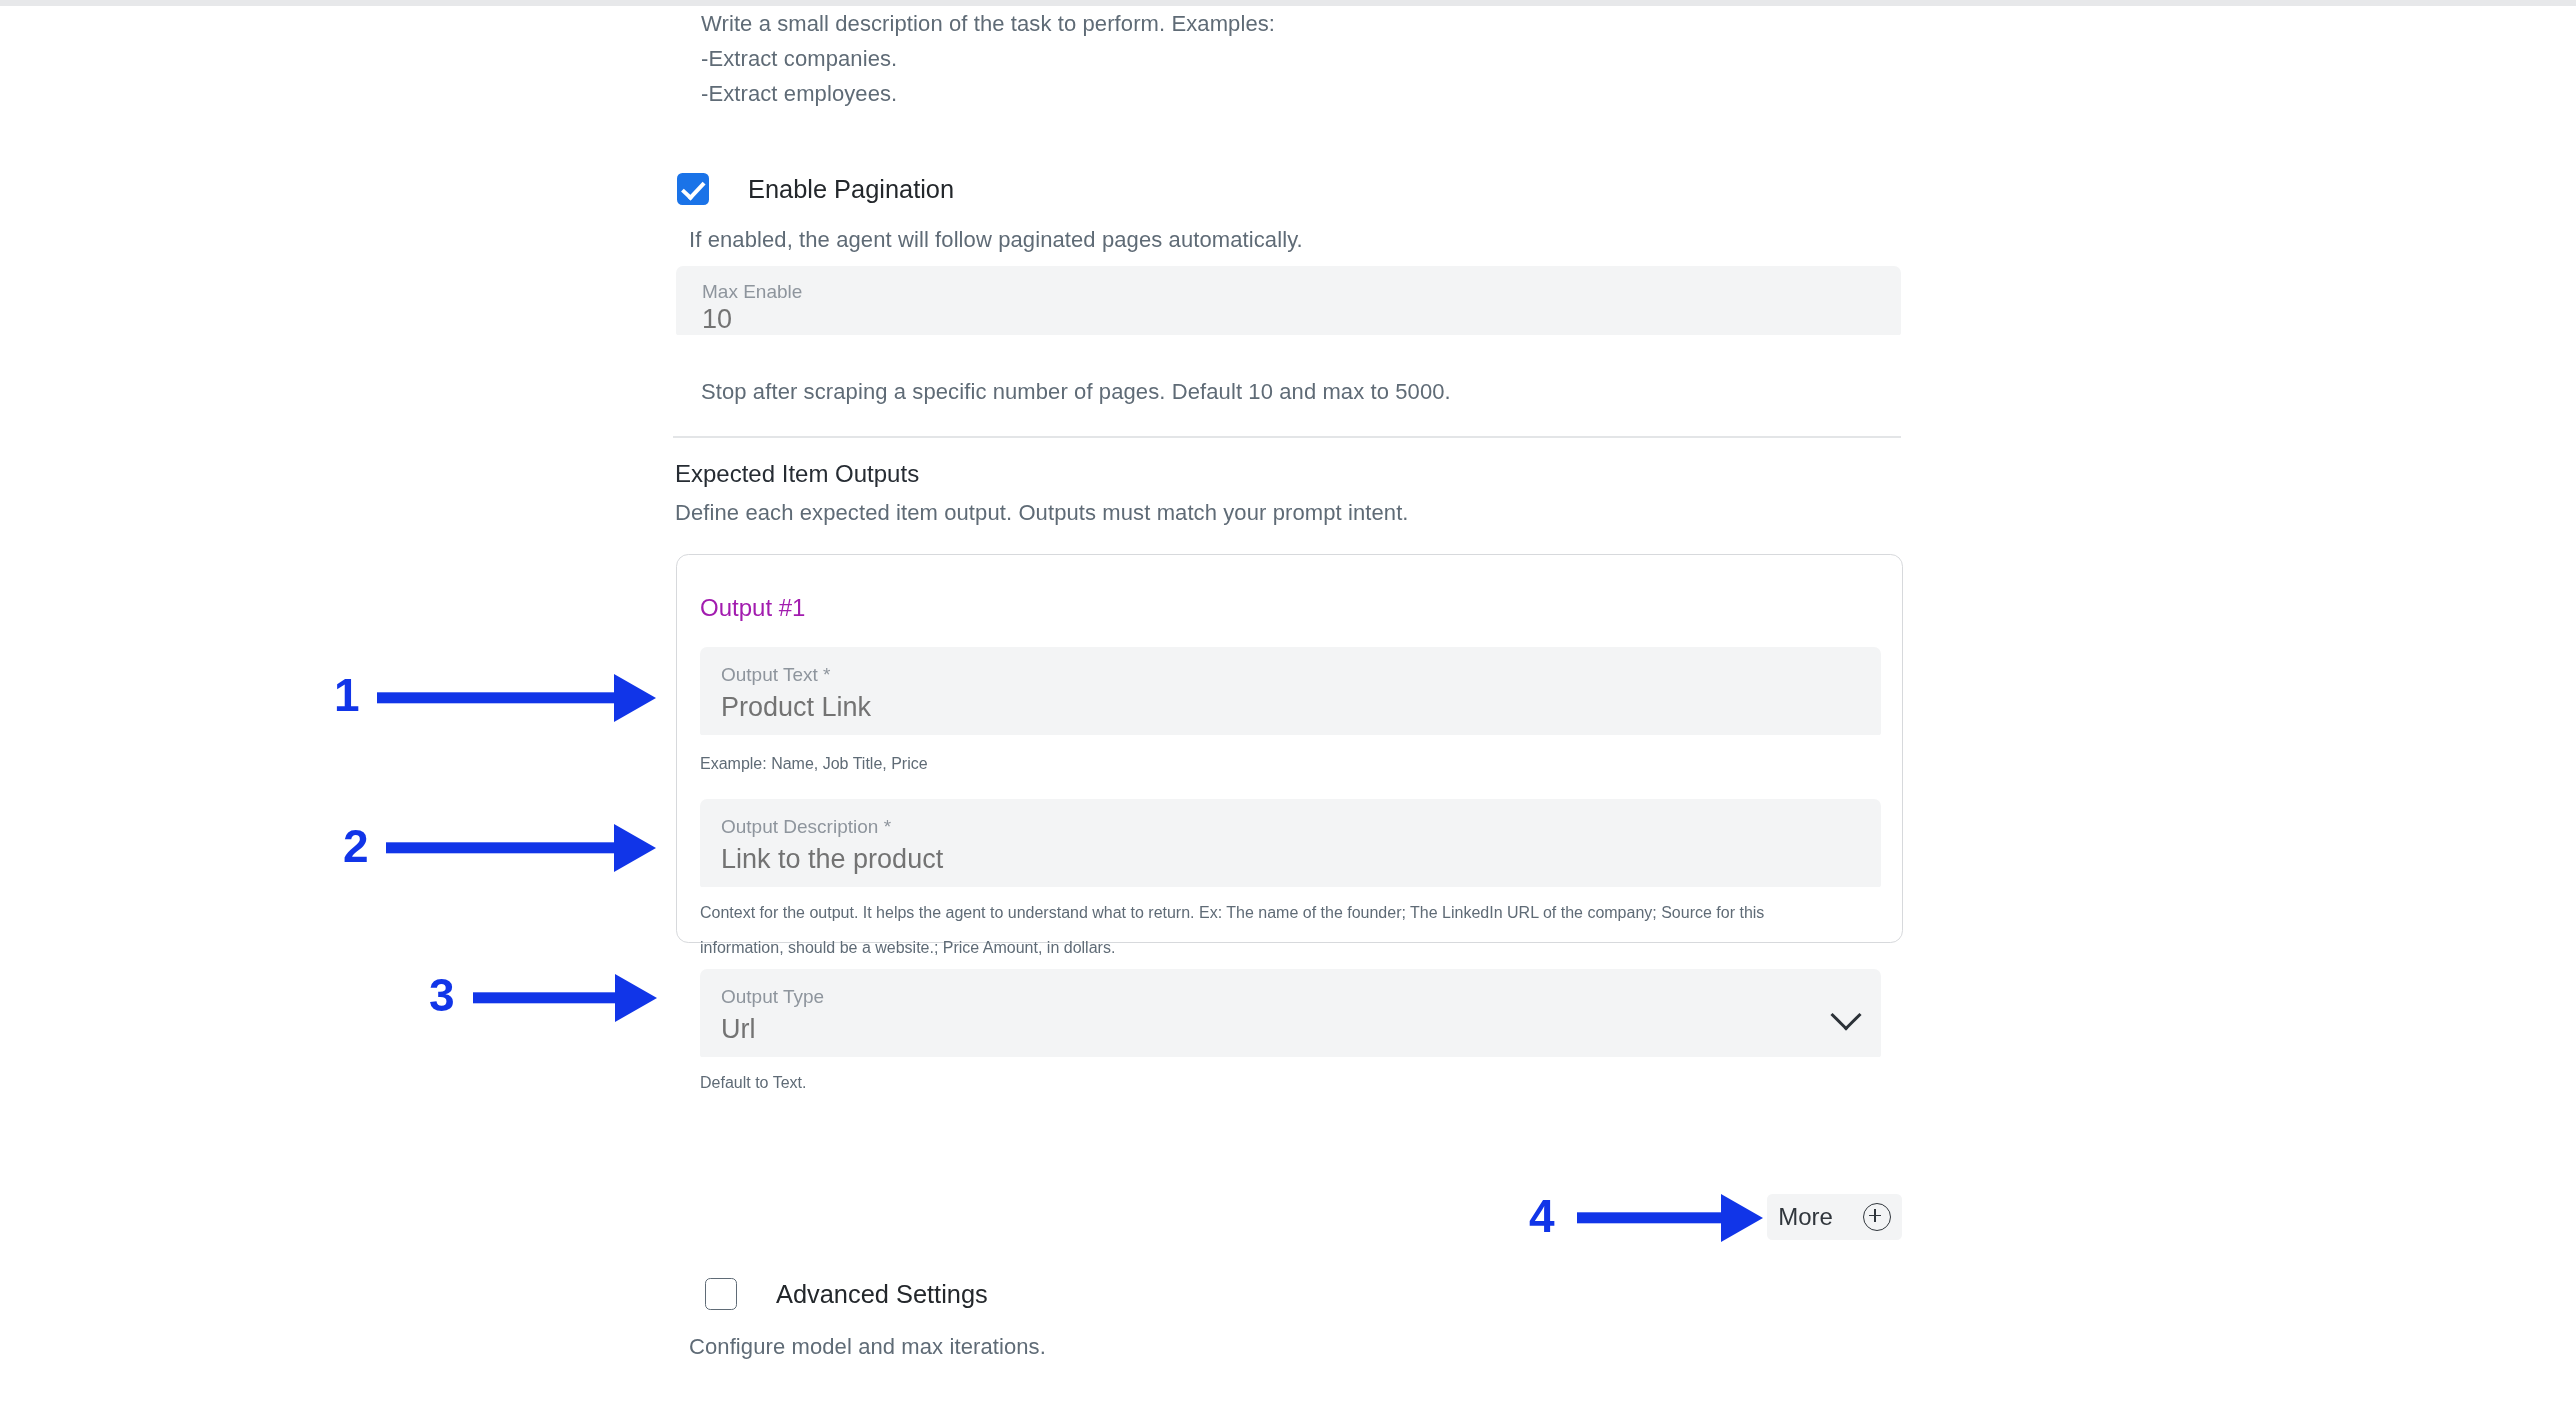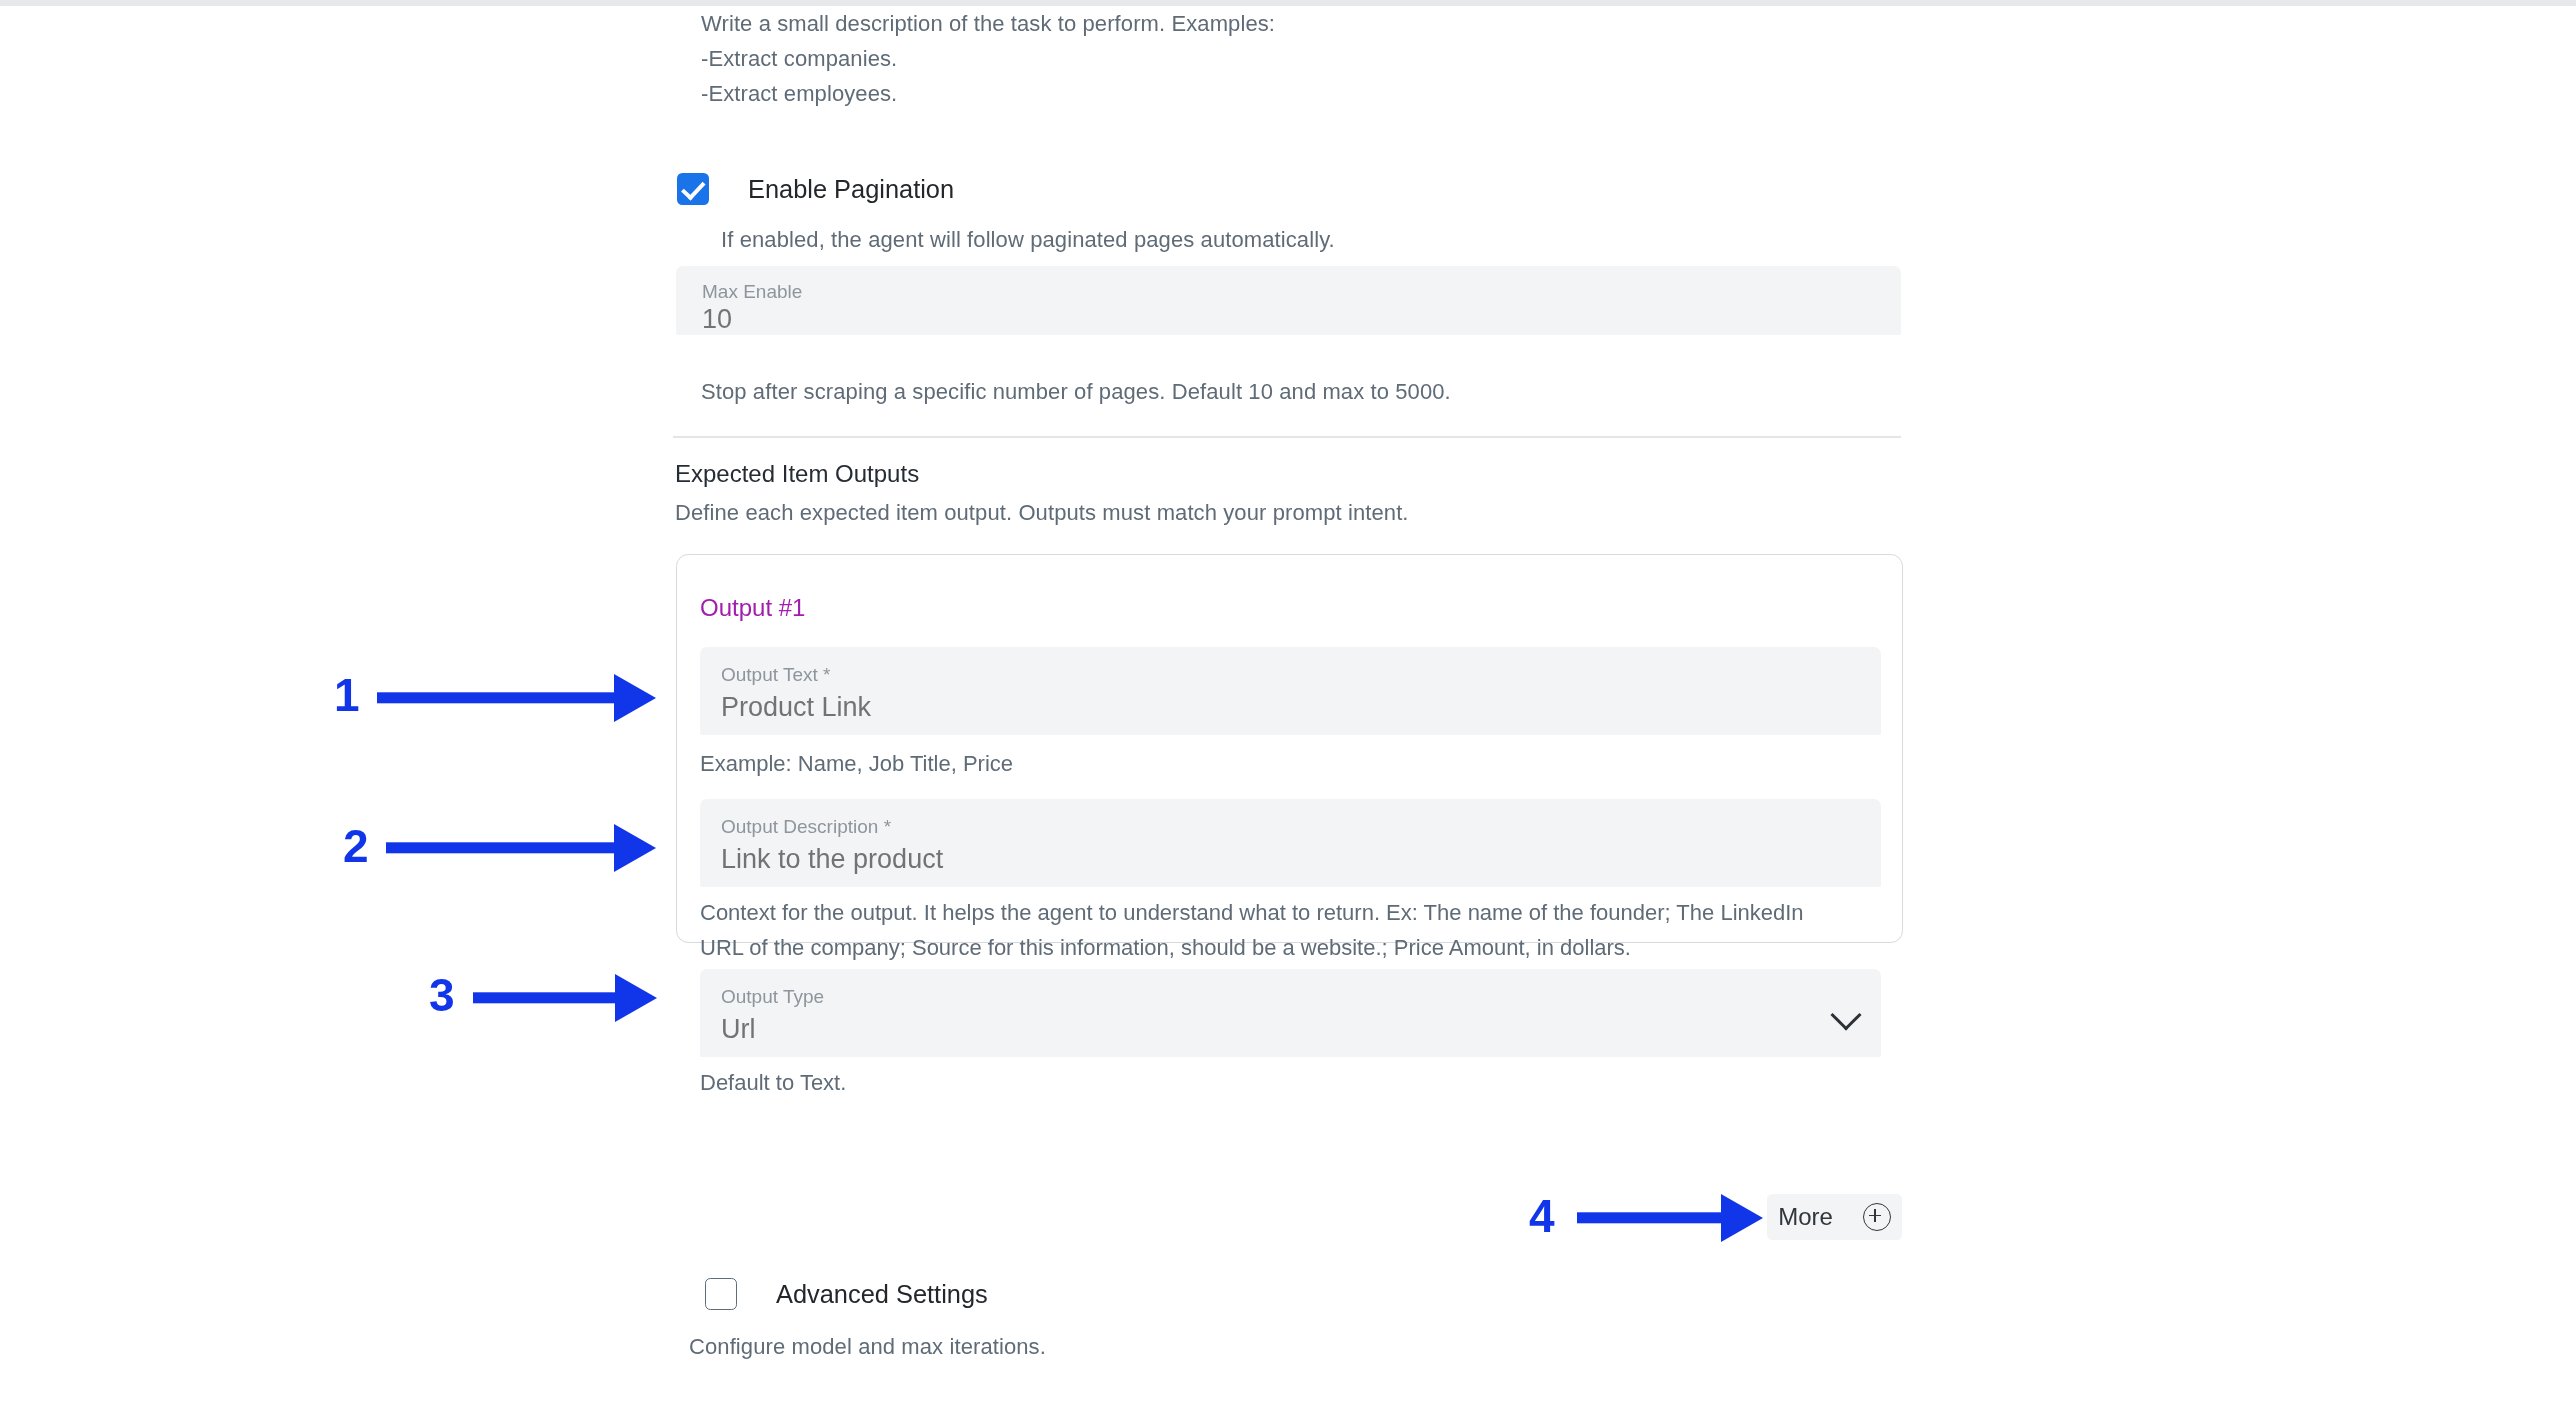--- a/index.html
+++ b/index.html
@@ -102,21 +102,20 @@
     border: 1.8px solid #5f6b76;
     box-sizing: border-box;
     flex: 0 0 auto;
   }
   .cb-row .cb-label { margin-left: 39px; }
 
   .pagination-help {
     position: absolute;
     left: 689px;
     top: 216px;
-    margin-left: 32px;
   }
 
   
   .filled-field {
     position: absolute;
     background: #f3f4f5;
     border-radius: 7px 7px 2.6px 2.6px;
     box-sizing: border-box;
   }
   .filled-field .field-label { position: absolute; }
@@ -169,21 +168,21 @@
   #outname-field {
     left: 23px; top: 92px;
     width: 1181px; height: 88px;
   }
   #outname-field .field-label { left: 21px; top: 16px; }
   #outname-field .field-value { left: 21px; top: 44px; }
 
   .card-help {
     position: absolute;
     color: #5f6b76;
-    font-size: 22px;
+    font-size: 16px;
     line-height: 35px;
   }
   .help-outname { left: 23px; top: 191px; }
 
   #outdesc-field {
     left: 23px; top: 244px;
     width: 1181px; height: 88px;
   }
   #outdesc-field .field-label { left: 21px; top: 16px; }
   #outdesc-field .field-value { left: 21px; top: 44px; }

